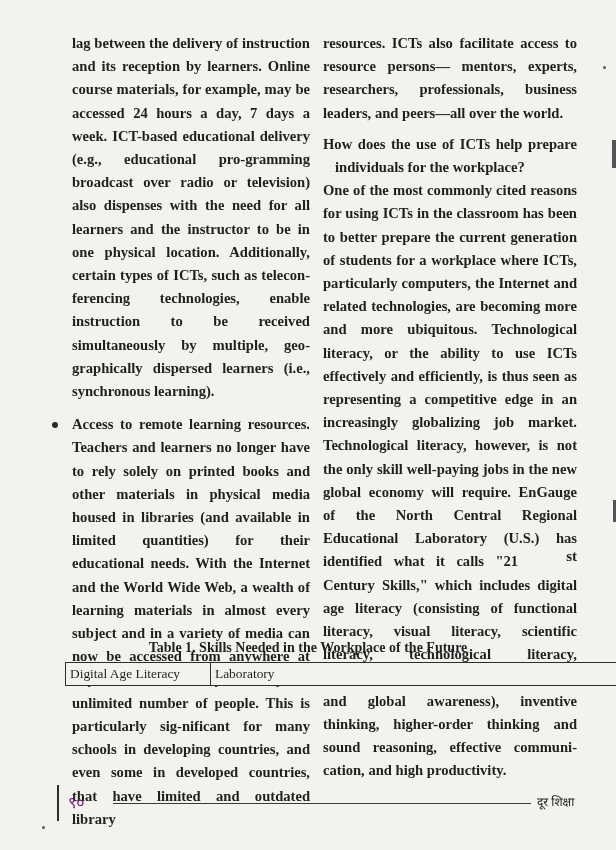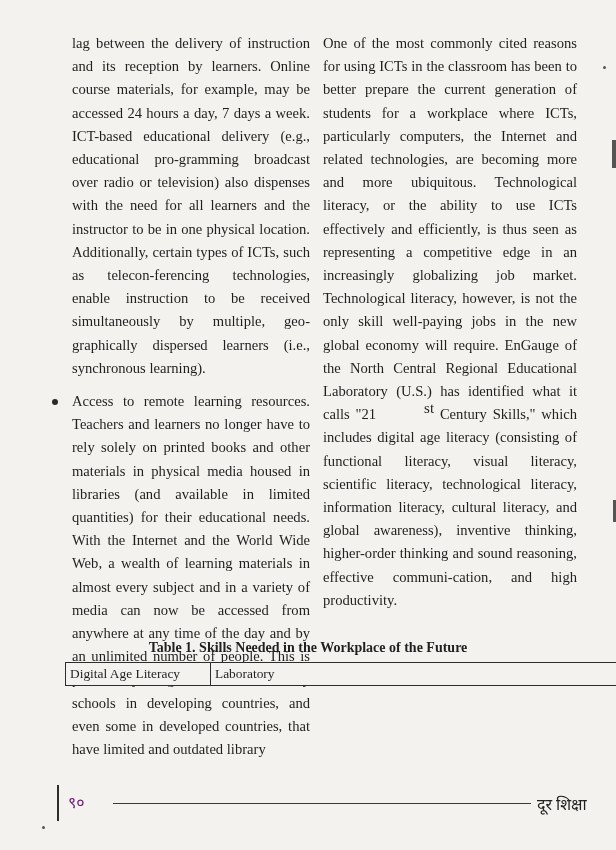--- a/index.html
+++ b/index.html
@@ -7,21 +7,21 @@
     width:616px; height:850px; overflow:hidden; position:relative;
     background:#f3f2ee;
     font-family:"Liberation Serif", serif;
     color:#1f1f1f;
   }
   .col {
     position:absolute; top:32px;
     font-size:14.6px; line-height:23.2px;
     text-align:justify;
   }
-  .col p { margin:0; }
+  .col p { margin:0;font-weight:bold; }
   .col-left { left:72px; width:238px; }
   .col-right { left:323px; width:254px; }
   .bullet-p { position:relative; padding-left:0; margin-top:10px !important; }
   .bullet-dot {
     position:absolute; left:-20px; top:9px; width:6px; height:6px; border-radius:50%;
     background:#2a2a2a;
   }
   .heading-q { margin:8px 0 0 0 !important; text-indent:0; padding-left:12px; text-indent:-12px; }
   .sup { font-size:15px; vertical-align:super; line-height:0;margin-left:48px; }
 
@@ -44,37 +44,39 @@
   .footer-bar {
     position:absolute; top:785px; left:57px; width:2px; height:36px; background:#2d2d2d;
   }
   .page-num {
     position:absolute; top:791px; left:68px; font-size:16px; color:#701a75;
   }
   .footer-line {
     position:absolute; top:803px; left:113px; width:418px; height:1.4px; background:#3a3a3a;
   }
   .footer-title {
-    position:absolute; top:793px; left:537px; font-size:16px; color:#222;
+    position:absolute; top:793px; left:537px; font-size:12px; color:#222;
   }
   .scan-dot { position:absolute; width:3px; height:3px; border-radius:50%; background:#555; }
   .edge-mark { position:absolute; right:0; width:4px; background:#555; }
 </style>
 </head>
 <body>
 
 <div class="col col-left">
   <p>lag between the delivery of instruction and its reception by learners. Online course materials, for example, may be accessed 24 hours a day, 7 days a week. ICT-based educational delivery (e.g., educational pro-gramming broadcast over radio or television) also dispenses with the need for all learners and the instructor to be in one physical location. Additionally, certain types of ICTs, such as telecon-ferencing technologies, enable instruction to be received simultaneously by multiple, geo-graphically dispersed learners (i.e., synchronous learning).</p>
   <p class="bullet-p">
     <span class="bullet-dot"></span>
     <span>Access to remote learning resources. Teachers and learners no longer have to rely solely on printed books and other materials in physical media housed in libraries (and available in limited quantities) for their educational needs. With the Internet and the World Wide Web, a wealth of learning materials in almost every subject and in a variety of media can now be accessed from anywhere at any time of the day and by an unlimited number of people. This is particularly sig-nificant for many schools in developing countries, and even some in developed countries, that have limited and outdated library</span>
   </p>
 </div>
 
 <div class="col col-right">
+  <p>resources. ICTs also facilitate access to resource persons— mentors, experts, researchers, professionals, business leaders, and peers—all over the world.</p>
+  <p class="heading-q">How does the use of ICTs help prepare individuals for the workplace?</p>
   <p><span>One of the most commonly cited reasons for using ICTs in the classroom has been to better prepare the current generation of students for a workplace where ICTs, particularly computers, the Internet and related technologies, are becoming more and more ubiquitous. Technological literacy, or the ability to use ICTs effectively and efficiently, is thus seen as representing a competitive edge in an increasingly globalizing job market. Technological literacy, however, is not the only skill well-paying jobs in the new global economy will require. EnGauge of the North Central Regional Educational Laboratory (U.S.) has identified what it calls "21</span><span class="sup">st</span><span> Century Skills," which includes digital age literacy (consisting of functional literacy, visual literacy, scientific literacy, technological literacy, information literacy, cultural literacy, and global awareness), inventive thinking, higher-order thinking and sound reasoning, effective communi-cation, and high productivity.</span></p>
 </div>
 
 <div class="table-caption">Table 1. Skills Needed in the Workplace of the Future</div>
 
 <table class="skills">
   <tbody>
       <tr>
     <th class="c1">Digital Age Literacy</th>
     <th>Laboratory</th>

